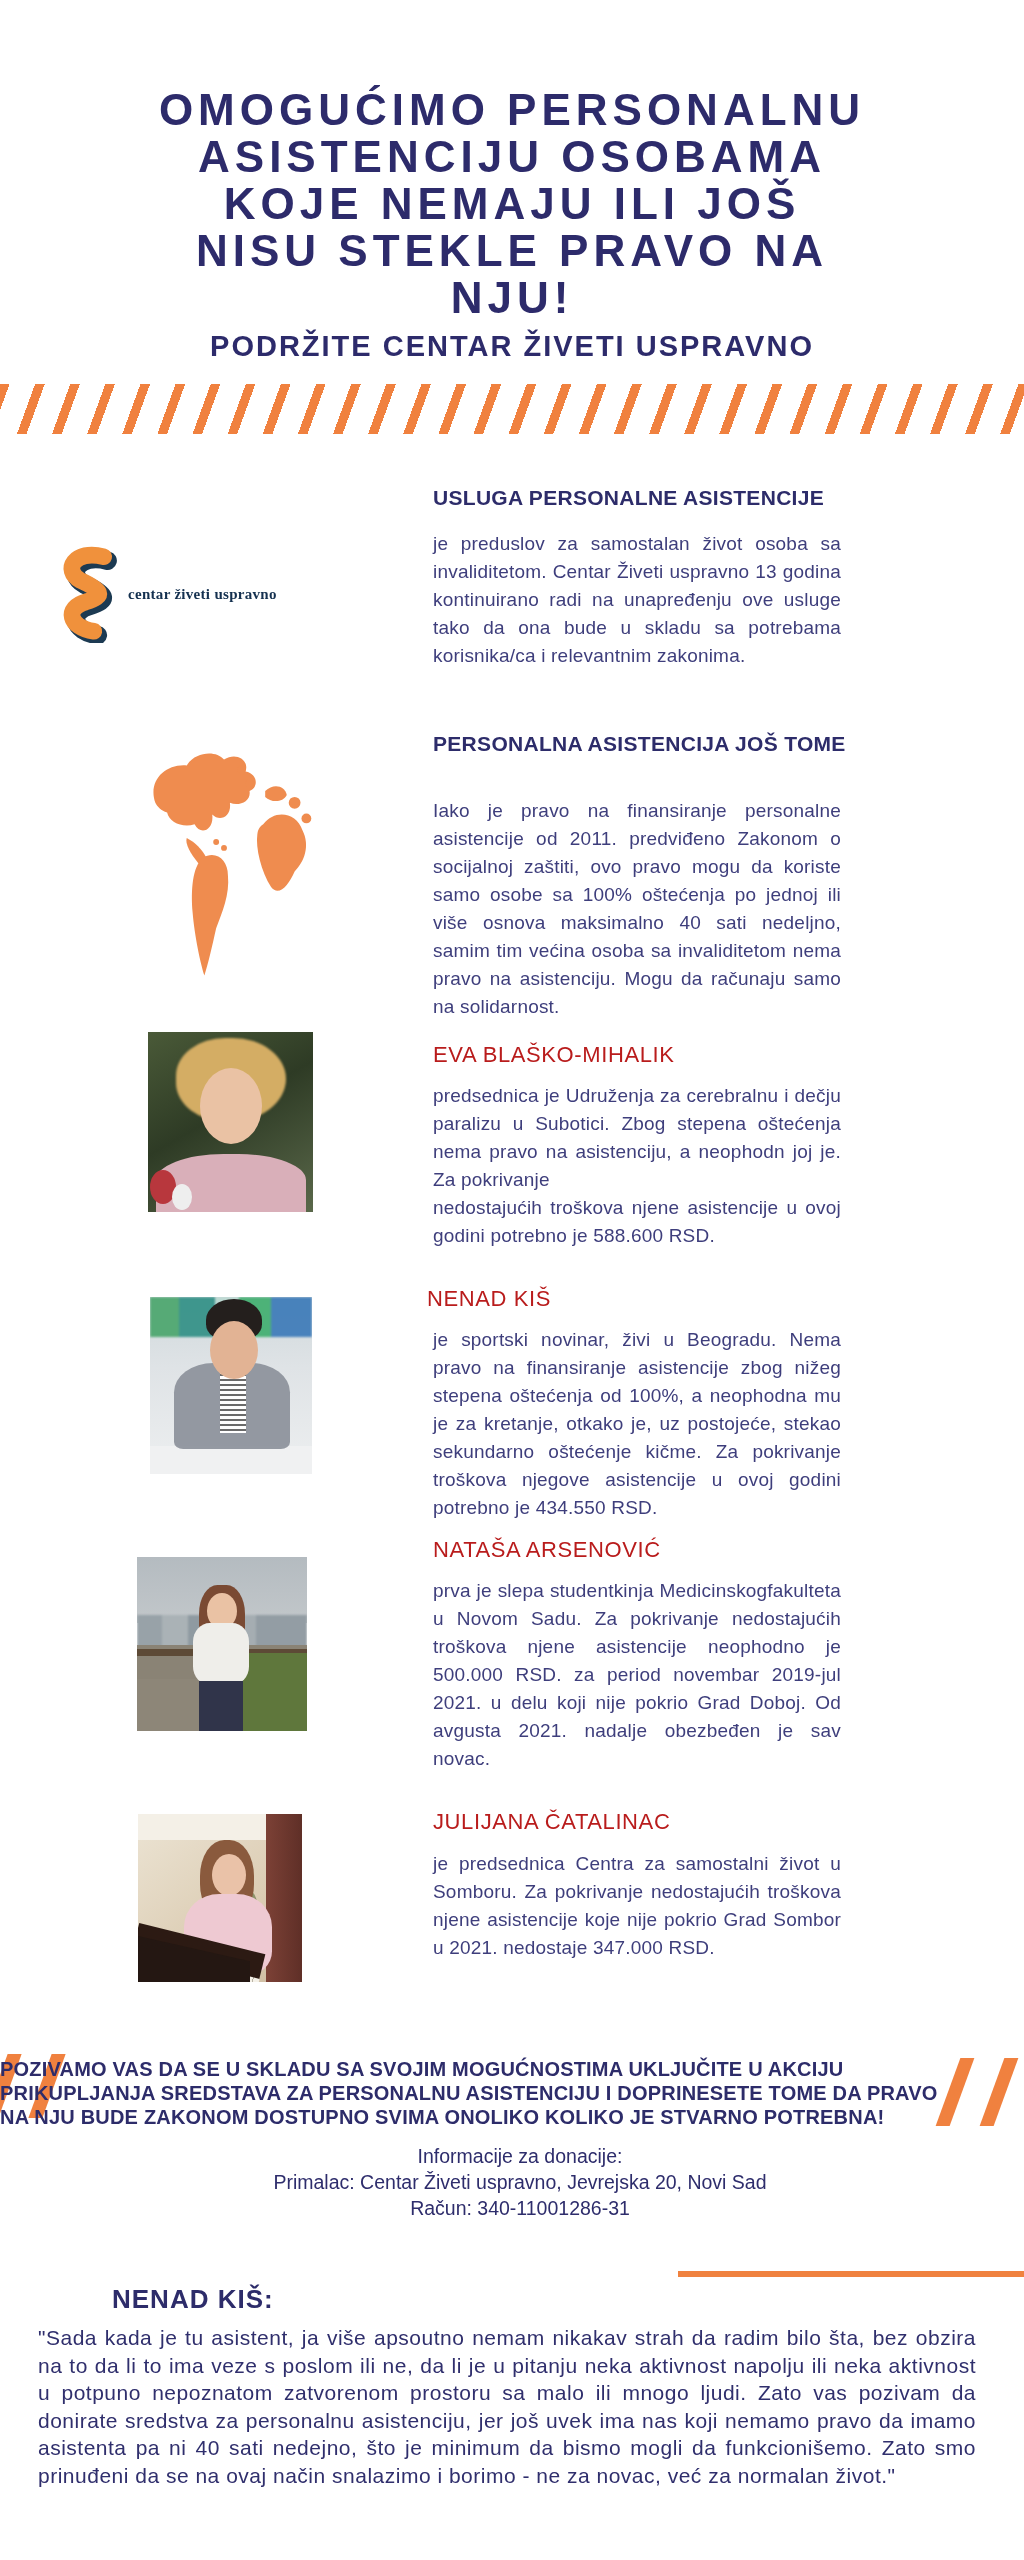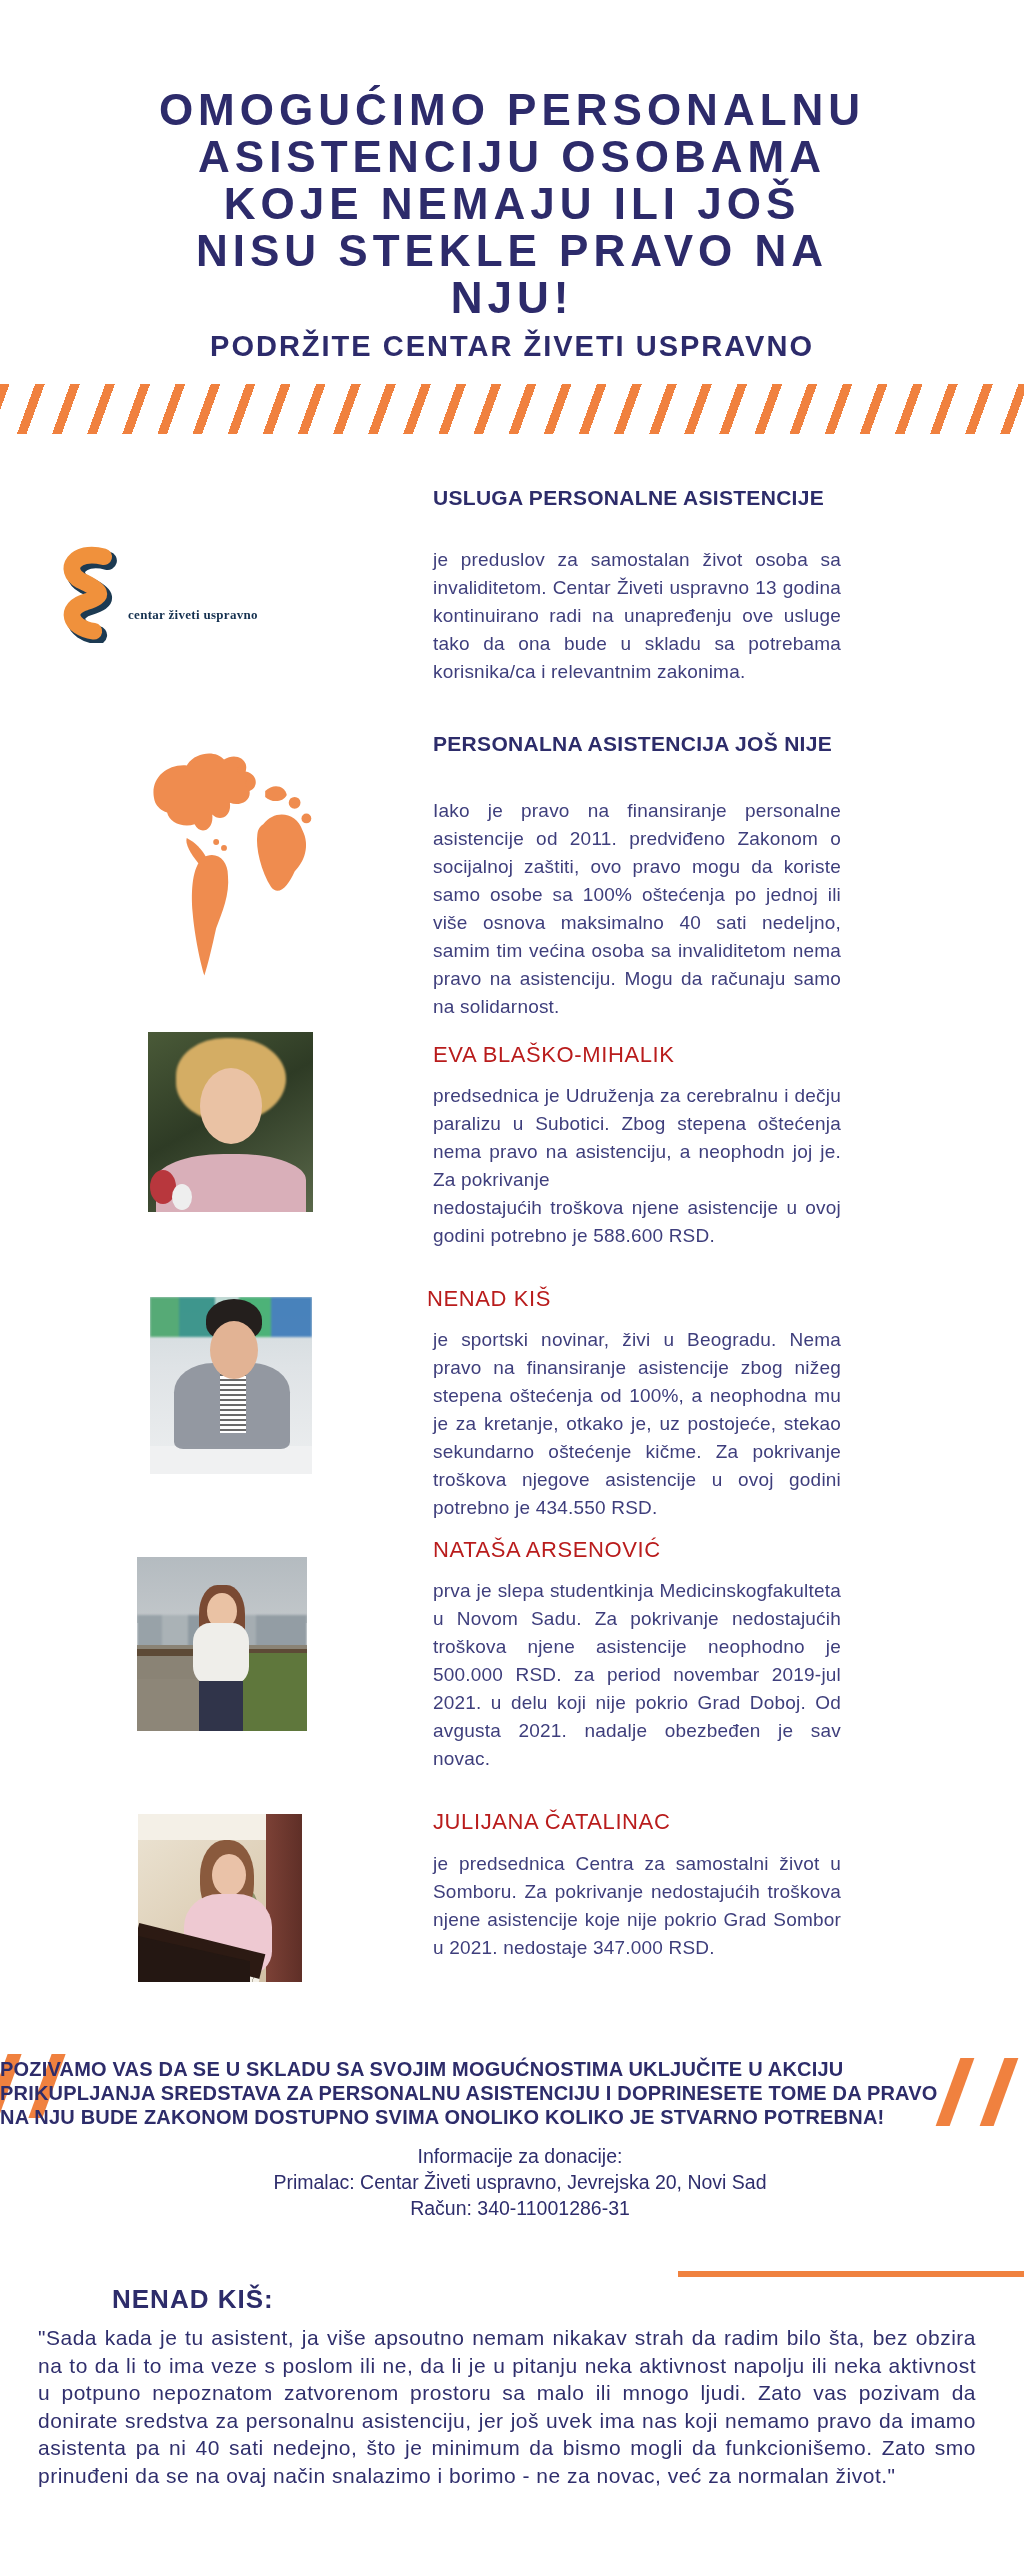--- a/index.html
+++ b/index.html
@@ -15,22 +15,22 @@
             font-size:29px;letter-spacing:2px;color:#2d2b6b;}
   .stripe-band{left:0;top:384px;width:1024px;height:50px;
         background:repeating-linear-gradient(110deg,#f0813f 0 9px,rgba(0,0,0,0) 9px 33px);}
 
   
   .shead{font-weight:bold;font-size:21px;letter-spacing:.3px;color:#2d2c6a;line-height:30px;}
   .btxt{font-size:19px;line-height:28px;letter-spacing:.2px;color:#3e3e7c;text-align:justify;}
   .pname{font-weight:normal;font-size:22px;letter-spacing:.6px;color:#b91c1c;}
 
   
-  .logo-text{font-family:"Liberation Serif",serif;font-weight:bold;font-size:13px;
-             letter-spacing:.3px;color:#14304f;margin-top:21px;}
+  .logo-text{font-family:"Liberation Serif",serif;font-weight:bold;font-size:15px;
+             letter-spacing:.3px;color:#14304f;}
 
   
   .photo{position:absolute;overflow:hidden;}
   .photo div{position:absolute;}
 
   .eva-bg{inset:0;background:linear-gradient(150deg,#4a5a38 0%,#2e3b25 45%,#5a684a 100%);}
   .eva-hair{left:28px;top:6px;width:110px;height:84px;background:#d4ad64;
             border-radius:48% 52% 55% 50%;filter:blur(1px);}
   .eva-face{left:52px;top:36px;width:62px;height:76px;background:#eac2a4;border-radius:50%;}
   .eva-blazer{left:8px;bottom:0;width:150px;height:58px;background:#d9afb9;border-radius:45% 45% 0 0;}
@@ -103,41 +103,41 @@
 
   <div class="abs" style="left:50px;top:545px;width:74px;height:98px;">
     <svg width="74" height="98" viewBox="0 0 74 100">
       <path d="M54 12 C24 4 12 26 30 36 C52 46 56 52 36 58 C14 64 18 84 44 88" fill="none" stroke="#1c3a52" stroke-width="19" stroke-linecap="round" transform="translate(4,4)"></path>
       <path d="M54 12 C24 4 12 26 30 36 C52 46 56 52 36 58 C14 64 18 84 44 88" fill="none" stroke="#f0913c" stroke-width="17" stroke-linecap="round"></path>
     </svg>
   </div>
   <div class="abs logo-text nowrap" style="left:128px;top:586px;">centar živeti uspravno</div>
 
   <div class="abs shead nowrap" style="left:433px;top:483px;">USLUGA PERSONALNE ASISTENCIJE</div>
-  <div class="abs btxt" style="left:433px;top:530px;width:408px;margin-top:16px;">je preduslov za samostalan život osoba sa invaliditetom. Centar Živeti uspravno 13 godina kontinuirano radi na unapređenju ove usluge tako da ona bude u skladu sa potrebama korisnika/ca i relevantnim zakonima.</div>
+  <div class="abs btxt" style="left:433px;top:530px;width:408px;">je preduslov za samostalan život osoba sa invaliditetom. Centar Živeti uspravno 13 godina kontinuirano radi na unapređenju ove usluge tako da ona bude u skladu sa potrebama korisnika/ca i relevantnim zakonima.</div>
 
   <div class="abs" style="left:125px;top:740px;width:198px;height:255px;">
     <svg width="198" height="255" viewBox="0 0 200 260">
       <g fill="#ef8c4f">
         <path d="M30 64 C22 42 40 24 62 26 C70 12 92 10 100 20 C112 12 126 20 122 32 C134 34 136 48 126 52 C128 62 116 68 106 64 C108 78 96 84 88 76 C90 92 76 98 70 86 C58 90 44 84 42 74 C36 72 32 68 30 64 Z"></path>
         <path d="M62 100 C70 104 78 112 82 120 L74 126 C66 116 60 106 62 100 Z"></path>
         <path d="M78 120 C92 112 104 122 104 138 C106 158 98 176 92 192 C88 210 84 228 80 240 C76 228 70 200 68 176 C66 152 68 130 78 120 Z"></path>
         <path d="M142 52 C150 44 162 46 164 56 C160 64 148 64 142 58 Z"></path>
         <path d="M140 86 C152 70 174 74 180 92 C188 108 182 124 172 134 C166 148 156 160 148 150 C138 134 132 110 134 96 C135 90 137 88 140 86 Z"></path>
         <circle cx="172" cy="64" r="6"></circle>
           <circle cx="184" cy="80" r="5"></circle>
         <circle cx="126" cy="44" r="4"></circle>
           <circle cx="118" cy="30" r="4"></circle>
         <circle cx="92" cy="104" r="3"></circle>
           <circle cx="100" cy="110" r="3"></circle>
       </g>
     </svg>
   </div>
   <div class="abs shead" style="left:433px;top:729px;">
-    <div class="nowrap">PERSONALNA ASISTENCIJA JOŠ NIJE</div>
+    <div class="nowrap">PERSONALNA ASISTENCIJA JOŠ TOME</div>
   </div>
   <div class="abs btxt" style="left:433px;top:797px;width:408px;">Iako je pravo na finansiranje personalne asistencije od 2011. predviđeno Zakonom o socijalnoj zaštiti, ovo pravo mogu da koriste samo osobe sa 100% oštećenja po jednoj ili više osnova maksimalno 40 sati nedeljno, samim tim većina osoba sa invaliditetom nema pravo na asistenciju. Mogu da računaju samo na solidarnost.</div>
 
   <div class="photo" style="left:148px;top:1032px;width:165px;height:180px;">
     <div class="eva-bg"></div>
     <div class="eva-hair"></div>
     <div class="eva-face"></div>
     <div class="eva-blazer"></div>
     <div class="eva-flower-r"></div>
     <div class="eva-flower-w"></div>

